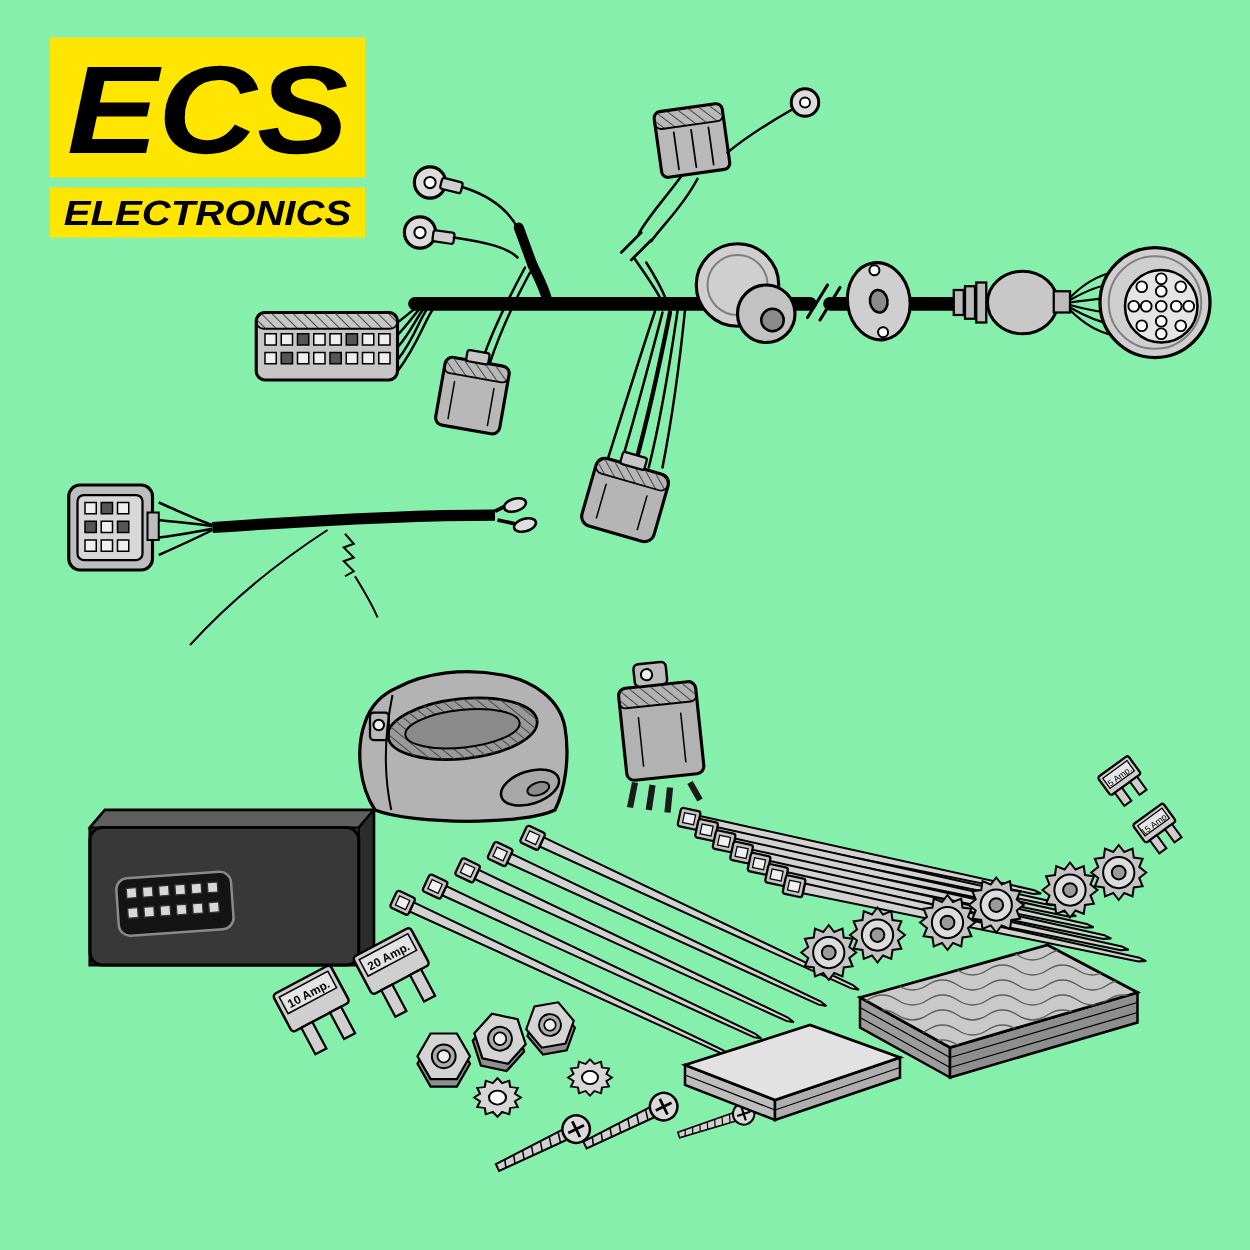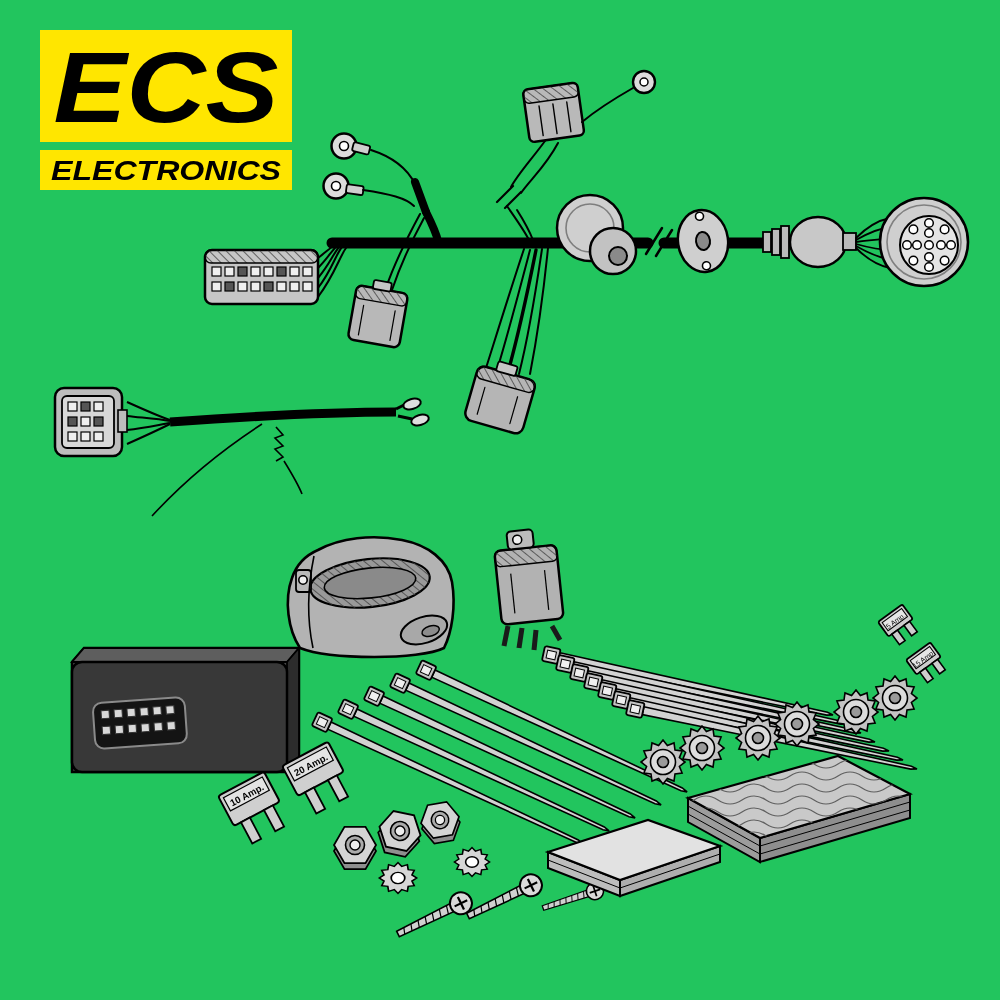--- a/index.html
+++ b/index.html
@@ -1,16 +1,16 @@
 <!DOCTYPE html>
 <html><head>
 <meta charset="utf-8">
 <style>
   html,body{margin:0;padding:0;background:#fff;}
-  .stage{position:relative;width:1000px;height:1000px;background:#22c55e;overflow:hidden;
+  .stage{position:relative;width:1000px;height:1000px;background:#86efac;overflow:hidden;
          font-family:"Liberation Sans",sans-serif;}
   svg{display:block;}
   text{font-family:"Liberation Sans",sans-serif;}
   .brand-text{font-style:italic;font-weight:bold;}
 </style>
 </head>
 <body>
 
 <div class="stage">
 <svg width="1000" height="1000" viewBox="0 0 1000 1000">

